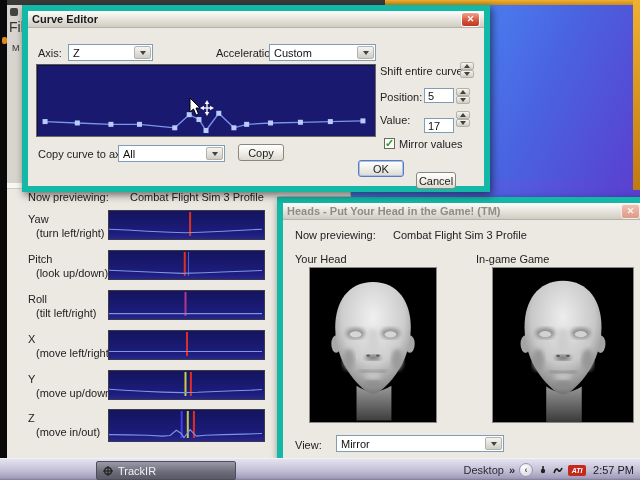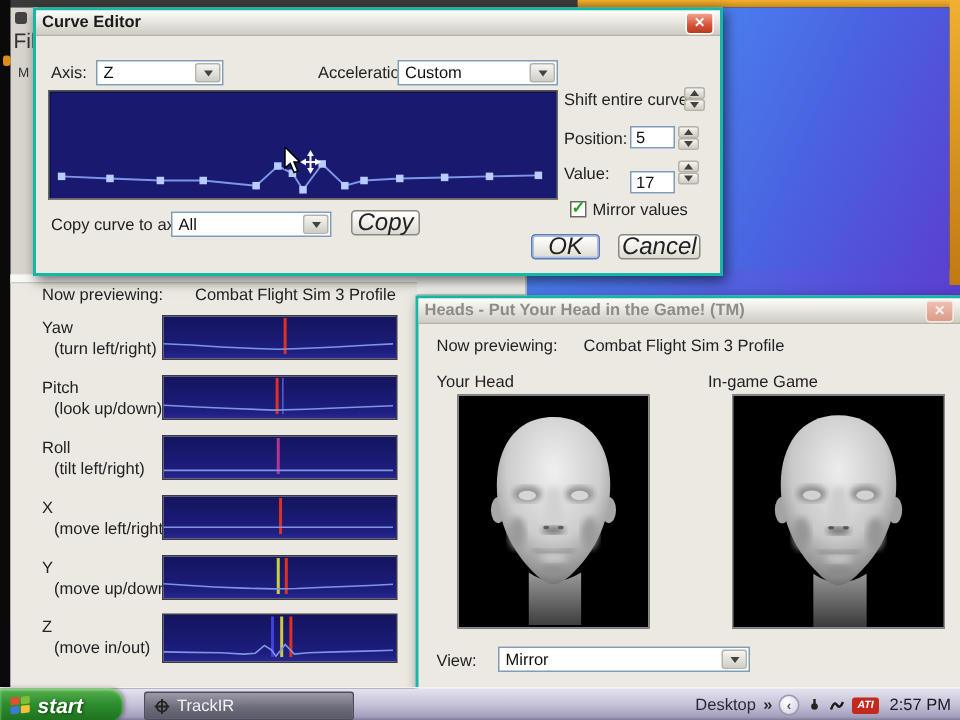--- a/index.html
+++ b/index.html
@@ -16,33 +16,33 @@
   #orange-dot{left:2px;top:37px;width:5px;height:7px;background:#e08a18;border-radius:2px;}
   #trackir-edge{left:7px;top:5px;width:17px;height:453px;background:#d8d5ce;border-right:1px solid #9a978e;overflow:hidden;}
   #trackir-edge .menu-frag{position:absolute;left:2px;top:14px;color:#333;font-size:14px;}
   #trackir-edge .m-frag{position:absolute;left:5px;top:38px;color:#333;font-size:9px;}
   #logo-frag{position:absolute;left:3px;top:3px;width:8px;height:8px;background:#444;border-radius:2px;}
   #st-frag{left:10px;top:358px;width:20px;height:15px;background:#d8d5ce;border:1px solid #9a978e;font-size:9px;color:#333;padding:1px 0 0 2px;box-sizing:border-box;}
   #blue-frag{left:7px;top:418px;width:9px;height:40px;background:linear-gradient(90deg,#3a57b8,#1f2f7a);}
   #whitebox-frag{left:263px;top:180px;width:88px;height:17px;background:#f4f3ef;border:1px solid #c8c5bc;box-sizing:border-box;}
 
   
-  .win{background:#ece9e2;border:2px solid #14b8a6;box-shadow:2px 3px 8px rgba(0,0,0,.55);}
+  .win{background:#ece9e2;border:6px solid #14b8a6;box-shadow:2px 3px 8px rgba(0,0,0,.55);}
   .titlebar{position:absolute;left:0;top:0;right:0;height:17px;
     background:linear-gradient(#fdfdfb,#e4e2da 55%,#cfccc2);border-bottom:1px solid #b5b2a8;
     display:flex;align-items:center;padding:0 4px;box-sizing:border-box;}
   .titlebar .title{font-weight:bold;font-size:11px;flex:1;white-space:nowrap;overflow:hidden;}
   .close-btn{width:17px;height:13px;border:1px solid #fff;border-radius:3px;
     background:linear-gradient(#f2a38e,#d65238 60%,#b93a22);color:#fff;font-size:9px;font-weight:bold;
     display:flex;align-items:center;justify-content:center;line-height:1;cursor:default;}
   .close-btn.inactive{background:linear-gradient(#f0c0b2,#dc9a88);border-color:#f4ece6;color:#fbf2ee;}
 
   .xp-btn{position:absolute;box-sizing:border-box;border:1px solid #8a887c;border-radius:3px;
-    background:linear-gradient(#ffffff,#f2f1ec 45%,#dcd9d0);font-size:16px;color:#222;
-    display:flex;align-items:center;justify-content:center;font-style:italic;}
+    background:linear-gradient(#ffffff,#f2f1ec 45%,#dcd9d0);font-size:11px;color:#222;
+    display:flex;align-items:center;justify-content:center;}
   .xp-btn.focused{border-color:#5a7ab8;box-shadow:inset 0 0 0 1px #a8c0e8;}
 
   .xp-select{position:absolute;box-sizing:border-box;background:#fff;border:1px solid #7f9db9;
     height:17px;display:flex;align-items:center;padding-left:4px;font-size:11px;color:#111;}
   .dd-btn{position:absolute;right:1px;top:1px;bottom:1px;width:15px;border:1px solid #b5b2a8;border-radius:2px;
     background:linear-gradient(#f6f5f2,#cfcdc5);display:flex;align-items:center;justify-content:center;}
   .tri-down{width:0;height:0;border-left:3px solid transparent;border-right:3px solid transparent;border-top:4px solid #44423a;}
   .tri-up{width:0;height:0;border-left:3px solid transparent;border-right:3px solid transparent;border-bottom:4px solid #44423a;}
 
   .spinner{position:absolute;width:14px;height:16px;}
@@ -374,51 +374,40 @@
     <div class="label" style="left:10px;top:137px">Copy curve to axis:</div>
     <div class="xp-select" style="left:90px;top:134px;width:107px">
       <span>All</span>
       <span class="dd-btn">
           <span class="tri-down"></span>
         </span>
     </div>
     <div class="xp-btn" style="left:210px;top:133px;width:46px;height:17px">Copy</div>
 
     <div class="xp-btn focused" style="left:330px;top:149px;width:46px;height:17px">OK</div>
-    <div class="xp-btn" style="left:388px;top:149px;width:55px;height:17px">Cancel</div>
+    <div class="xp-btn" style="left:388px;top:161px;width:40px;height:17px">Cancel</div>
   </div>
 
   <div class="abs" id="mouse-cursor">
     <svg width="26" height="22" viewBox="0 0 26 22">
       <polygon points="1,0 1,14 4.5,11 7,17 9.5,16 7,10 11,10" fill="#fff" stroke="#000" stroke-width="1"></polygon>
       <g stroke="#fff" stroke-width="1.4" opacity="0.95">
         <line x1="13" y1="10" x2="23" y2="10"></line>
           <line x1="18" y1="5" x2="18" y2="15"></line>
       </g>
       <g fill="#fff" opacity="0.95">
         <polygon points="18,2 15.7,6 20.3,6"></polygon>
           <polygon points="18,18 15.7,14 20.3,14"></polygon>
         <polygon points="11,10 15,7.7 15,12.3"></polygon>
           <polygon points="25,10 21,7.7 21,12.3"></polygon>
       </g>
     </svg>
   </div>
 
   <div class="abs" id="taskbar">
-    <div id="start-btn">
-      <svg width="15" height="14" viewBox="0 0 16 15">
-        <g transform="skewY(-6)">
-          <rect x="1" y="2.5" width="6.4" height="5.4" rx="1" fill="#e34f2c"></rect>
-          <rect x="8.4" y="2.5" width="6.4" height="5.4" rx="1" fill="#7bbf3a"></rect>
-          <rect x="1" y="8.9" width="6.4" height="5.4" rx="1" fill="#3a7bd5"></rect>
-          <rect x="8.4" y="8.9" width="6.4" height="5.4" rx="1" fill="#f5c13a"></rect>
-        </g>
-      </svg>
-      <span class="start-text">start</span>
-    </div>
     <div id="task-btn">
       <svg width="10" height="10" viewBox="0 0 10 10">
         <circle cx="5" cy="5" r="3.4" fill="none" stroke="#222" stroke-width="1.2"></circle>
         <line x1="5" y1="0" x2="5" y2="10" stroke="#222" stroke-width="1.2"></line>
         <line x1="0" y1="5" x2="10" y2="5" stroke="#222" stroke-width="1.2"></line>
       </svg>
       <span>TrackIR</span>
     </div>
     <div id="tray">
       <span id="desktop-label">Desktop</span>

